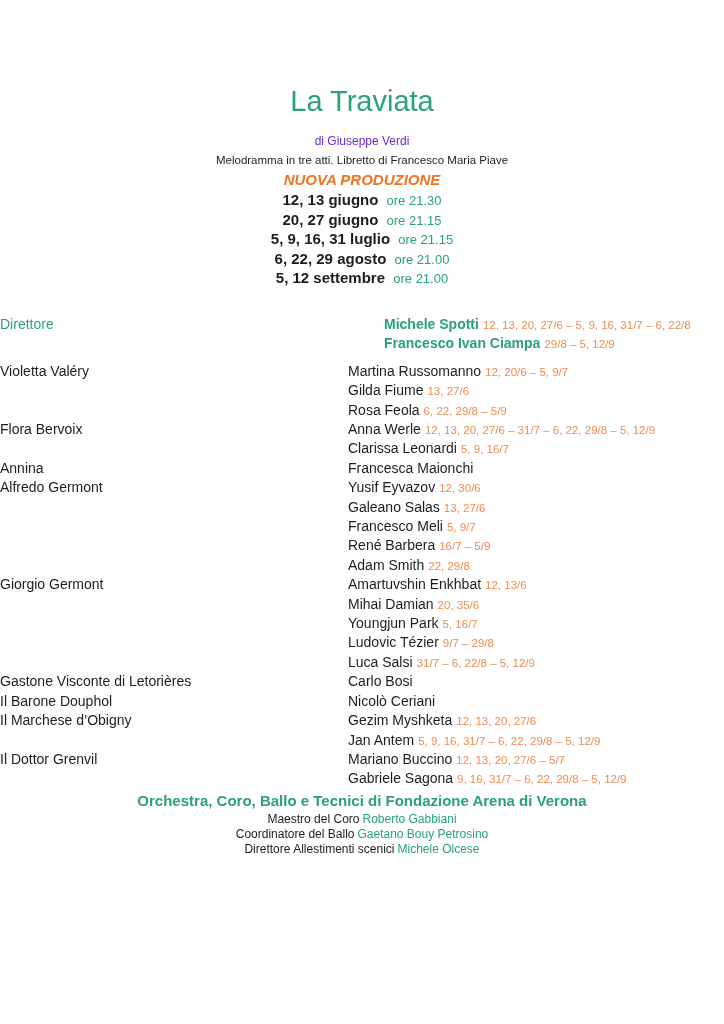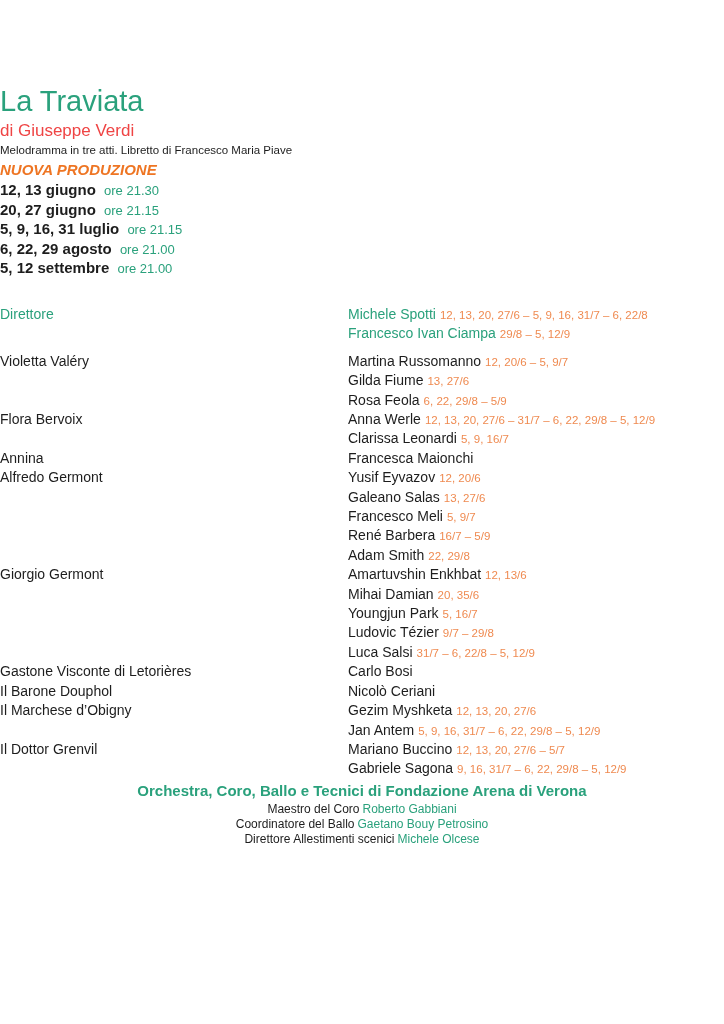--- a/index.html
+++ b/index.html
@@ -6,28 +6,28 @@
   html, body { background: #ffffff; }
   body {
     width: 724px; height: 1024px;
     font-family: "Liberation Sans", sans-serif;
     color: #1d1d1d;
     overflow: hidden;
   }
   .page { position: relative; width: 724px; height: 1024px; background: #fff; }
 
   
-  .header { }
+  .header { text-align: center; }
   .title {
     margin-top: 86px;
     font-size: 29px; line-height: 30px;
     font-weight: 500;
     color: #2aa17c;
   }
-  .subtitle { margin-top: 6px; font-size: 17px; line-height: 18px; color: #ef4444; }
+  .subtitle { margin-top: 16px; font-size: 12px; line-height: 18px; color: #6d28d9; }
   .desc     { margin-top: 3px; font-size: 11.5px; line-height: 14px; color: #1d1d1d; }
   .production {
     margin-top: 4px; font-size: 15px; line-height: 18px;
     font-weight: 700; color: #ee7523; font-style: italic;
   }
   .schedule { margin-top: 2px; }
   .schedule-line { font-size: 15px; line-height: 18.6px; }
   .s-dates { font-weight: 700; color: #1d1d1d; }
   .s-time  { font-weight: 400; color: #2aa17c; font-size: 13px; margin-left: 4px; }
 
@@ -39,21 +39,21 @@
     text-align: left;
     font-size: 14px; color: #1d1d1d;
     white-space: nowrap;
   }
   .perf { flex: 1; text-align: left; margin-left: 28px; white-space: nowrap; }
   .perf .name  { font-size: 14px; color: #1d1d1d; }
   .perf .dates { font-size: 11.5px; color: #ef8a50; margin-left: 4px; }
 
   .direction-rows { margin-bottom: 8px; }
   .direction-rows .role { color: #2aa17c; }
-  .direction-rows .perf .name { color: #2aa17c; font-weight: 400; }
+  .direction-rows .perf .name { color: #2aa17c; font-weight: 700; margin-left: 36px; }
 
   
   .footer { margin-top: 4px; text-align: center; }
   .footer-heading {
     font-size: 15px; line-height: 16px; font-weight: 700; color: #2aa17c;
   }
   .credits { margin-top: 3px; }
   .credit-line { font-size: 12px; line-height: 15.2px; }
   .c-label { color: #1d1d1d; }
   .c-name  { color: #2aa17c; margin-left: 3px; }
@@ -157,21 +157,21 @@
         <div class="cast-row">
           <div class="role">Annina</div>
           <div class="perf">
             <span class="name">Francesca Maionchi</span><span class="dates"></span>
           </div>
         </div>
 
         <div class="cast-row">
           <div class="role">Alfredo Germont</div>
           <div class="perf">
-            <span class="name">Yusif Eyvazov</span><span class="dates">12, 20/6</span>
+            <span class="name">Yusif Eyvazov</span><span class="dates">12, 30/6</span>
           </div>
         </div>
 
         <div class="cast-row">
           <div class="role"></div>
           <div class="perf">
             <span class="name">Galeano Salas</span><span class="dates">13, 27/6</span>
           </div>
         </div>
 

